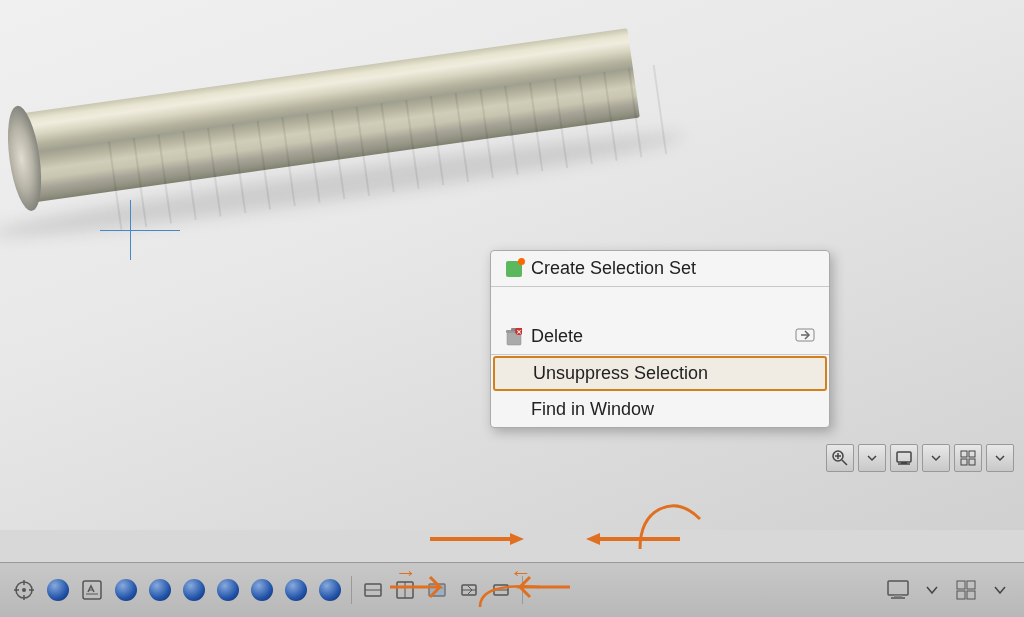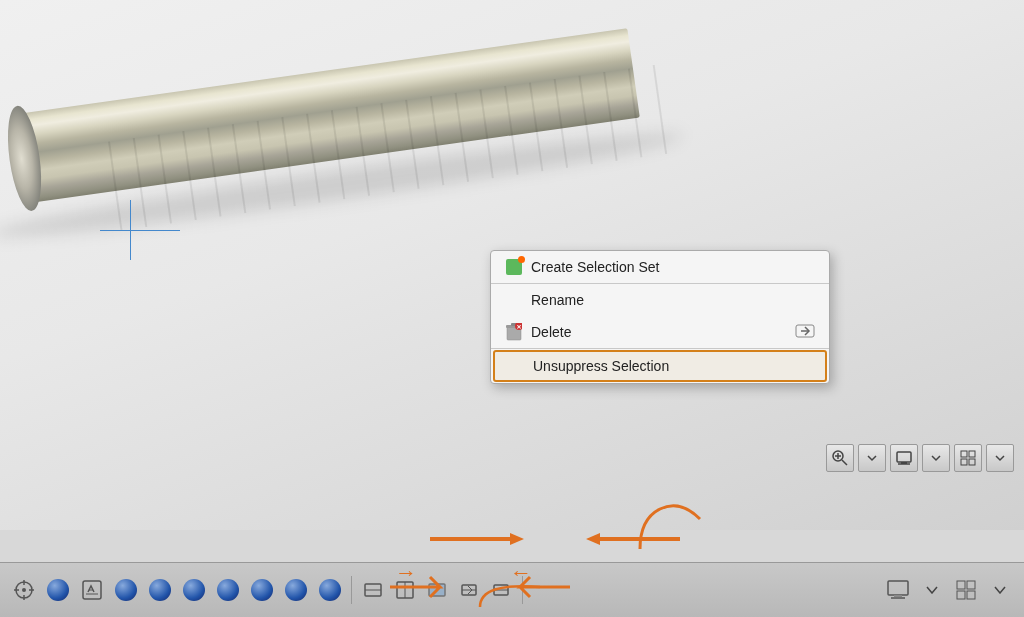--- a/index.html
+++ b/index.html
@@ -162,21 +162,21 @@
     }
 
     .menu-divider {
       height: 1px;
       background: #c8c8c8;
       margin: 0;
     }
 
     .menu-item-label {
       flex: 1;
-      font-size: 14px;
+      font-size: 18px;
     }
 
     .menu-shortcut {
       color: #666;
       font-size: 12px;
     }
 
     
     .icon-box {
       width: 18px;
@@ -321,21 +321,20 @@
       <div class="icon-box">
         <div class="icon-selection-set"></div>
       </div>
       <span class="menu-item-label">Create Selection Set</span>
     </div>
 
     <div class="menu-divider"></div>
 
     <div class="menu-item">
       <div class="icon-box"></div>
-      <span class="menu-item-label">Rename</span>
     </div>
 
     <div class="menu-item">
       <div class="icon-box">
         <svg width="16" height="18" viewBox="0 0 16 18">
           <rect x="1" y="4" width="14" height="13" rx="1" fill="#aaa" stroke="#888" stroke-width="0.5"></rect>
           <rect x="0" y="2" width="16" height="3" rx="1" fill="#999"></rect>
           <rect x="5" y="0" width="6" height="3" rx="1" fill="#888"></rect>
           <circle cx="13" cy="3" r="4" fill="#cc3333"></circle>
           <text x="13" y="5.5" text-anchor="middle" fill="white" font-size="6" font-weight="bold">✕</text>
@@ -353,20 +352,24 @@
 
 
     <div class="menu-divider"></div>
 
     <div class="menu-item highlighted">
       <div class="icon-box"></div>
       <span class="menu-item-label">Unsuppress Selection</span>
     </div>
 
 
+    <div class="menu-item">
+      <div class="icon-box"></div>
+      <span class="menu-item-label">Find in Window</span>
+    </div>
 
   </div>
 
   <div class="viewport-controls">
     <div class="view-ctrl-btn">
       <svg width="16" height="16" viewBox="0 0 16 16">
         <circle cx="6" cy="6" r="5" fill="none" stroke="#444" stroke-width="1.5"></circle>
         <line x1="10" y1="10" x2="15" y2="15" stroke="#444" stroke-width="1.5"></line>
         <line x1="3" y1="6" x2="9" y2="6" stroke="#444" stroke-width="1.5"></line>
         <line x1="6" y1="3" x2="6" y2="9" stroke="#444" stroke-width="1.5"></line>

